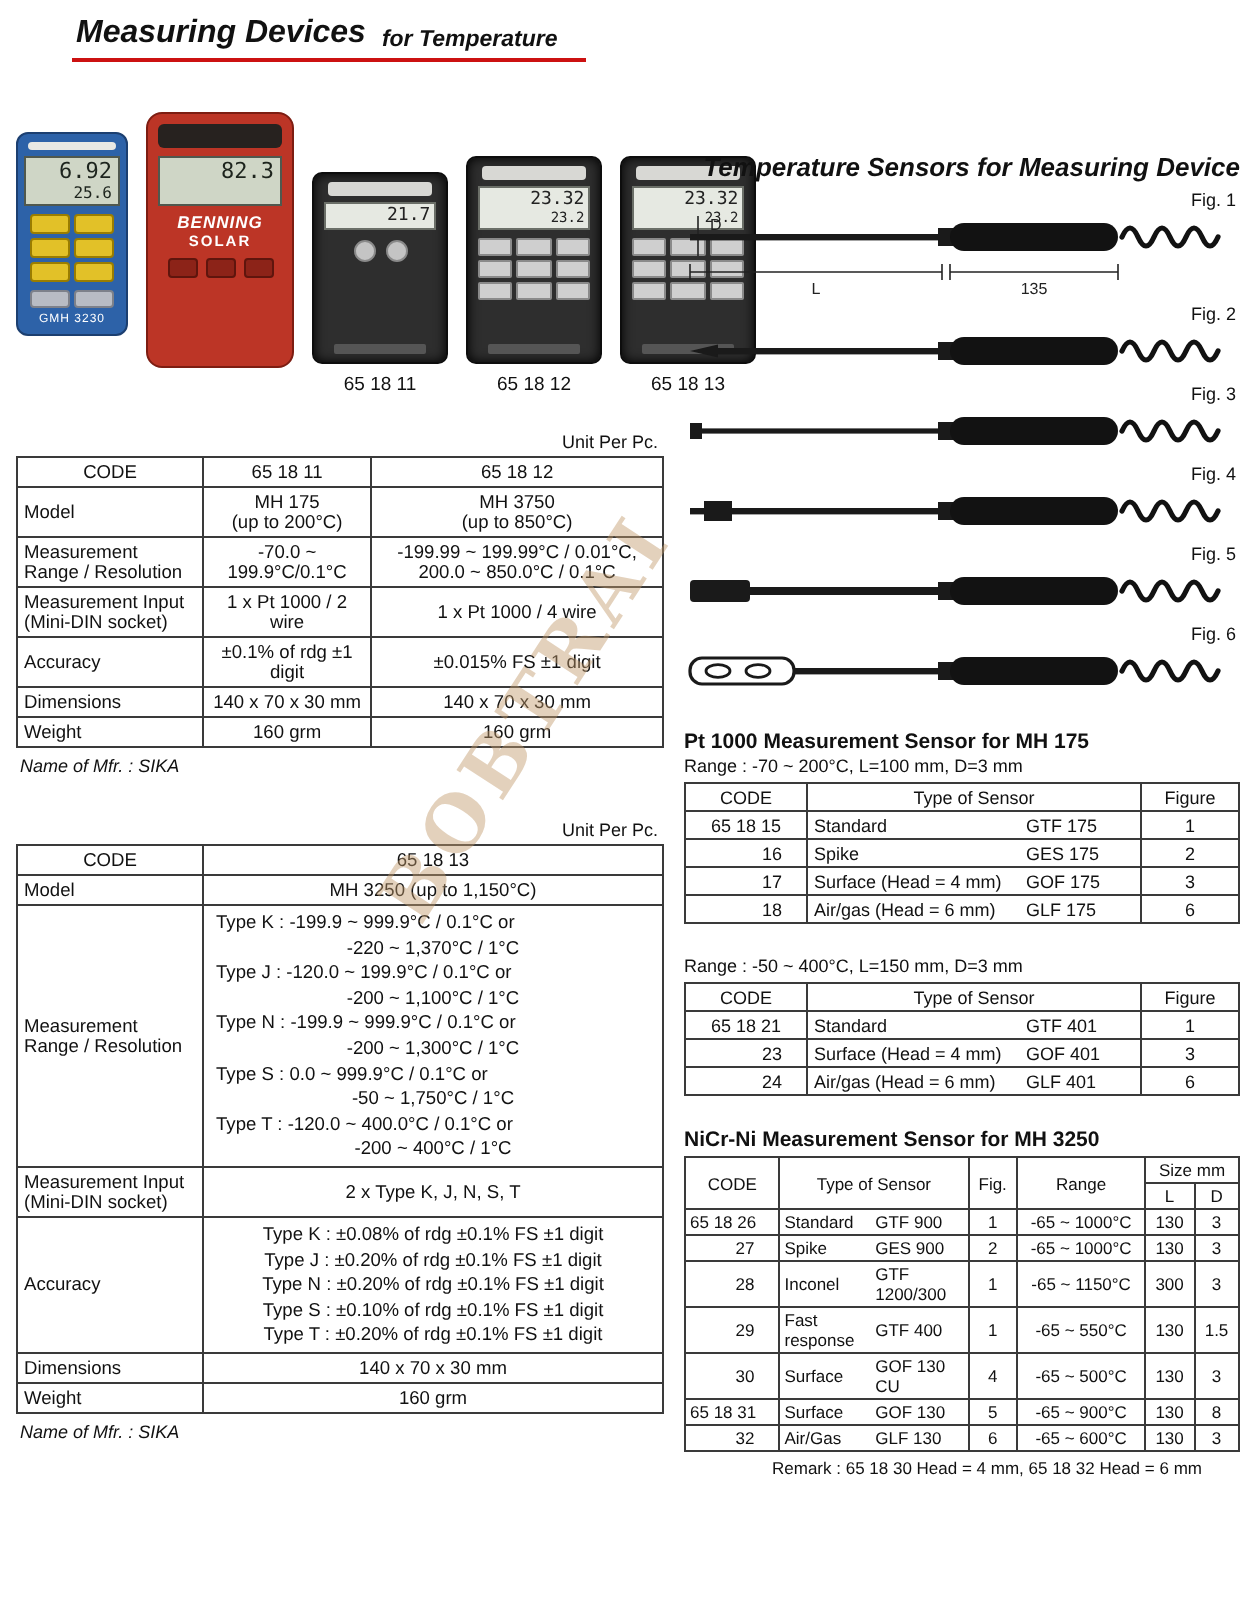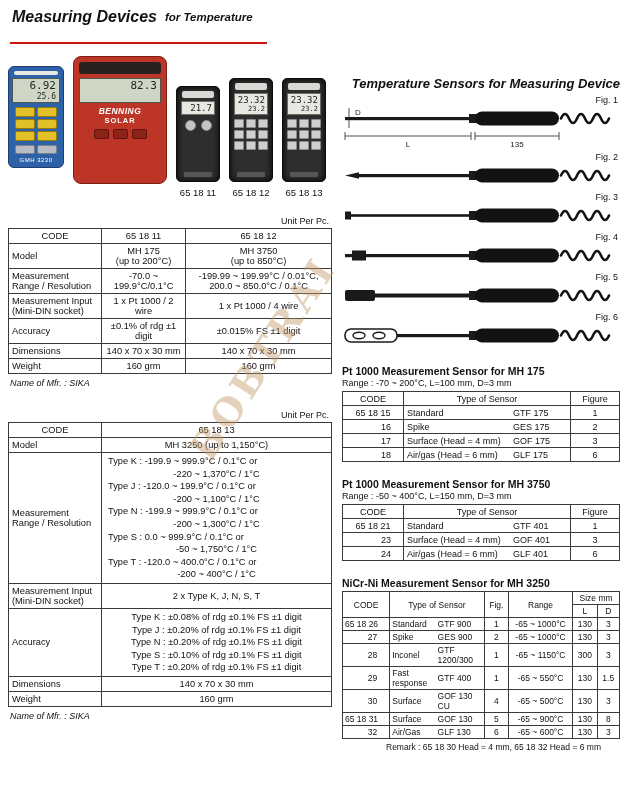--- a/index.html
+++ b/index.html
@@ -1,20 +1,20 @@
 <!DOCTYPE html>
 <html><head>
 <meta charset="utf-8">
 <style>
   html,body{margin:0;padding:0;background:#e9e9e6;}
   .page{position:relative;width:627px;height:809px;background:#ffffff;font-family:"Liberation Sans",sans-serif;color:#111;overflow:hidden;}
 
   
   .hdr{position:absolute;top:8px;left:10px;}
-  .hdr-line{display:flex;align-items:center;gap:8px;border-bottom:2.5px solid #cc1111;padding:0 14px 16px 2px;}
+  .hdr-line{display:flex;align-items:flex-end;gap:8px;border-bottom:2.5px solid #cc1111;padding:0 14px 3px 2px;margin-left:26px;}
   .hdr-main{font-style:italic;font-weight:bold;font-size:16px;}
   .hdr-suffix{font-style:italic;font-weight:bold;font-size:11.5px;}
 
   
   .watermark{position:absolute;left:180px;top:444px;font-family:"DejaVu Serif",serif;font-size:38px;font-weight:bold;letter-spacing:4px;color:rgba(193,154,107,0.45);transform:rotate(-57deg);transform-origin:0 0;z-index:6;pointer-events:none;white-space:nowrap;}
 
   
   .devices{position:absolute;left:8px;top:56px;width:330px;display:flex;align-items:flex-end;gap:9px;}
   .dev{display:flex;flex-direction:column;align-items:center;border-radius:16px;}
   .dev1{margin-bottom:30px;} .dev2{margin-bottom:14px;}
@@ -23,28 +23,28 @@
   .lcd .big{font-size:11px;display:block;line-height:12px;}
   .lcd .small{font-size:8px;display:block;line-height:9px;}
 
   .body-blue{width:56px;height:102px;background:#2d62a8;border-radius:6px;border:1px solid #1c3f70;padding:4px 3px;display:flex;flex-direction:column;align-items:center;box-sizing:border-box;}
   .blue-top{width:92%;height:9px;background:#e8e8e4;border-radius:2px;margin-bottom:3px;}
   .keys-yellow{display:grid;grid-template-columns:repeat(2,1fr);gap:2px;margin-top:4px;width:88%;}
   .key-y{height:8px;background:#e2c128;border-radius:2px;border:1px solid #9a7d00;}
   .key-g{height:7px;background:#b8bcc4;border-radius:2px;border:1px solid #7d818a;}
   .blue-model{font-size:6px;color:#fff;margin-top:3px;letter-spacing:0.5px;}
 
-  .body-red{width:94px;height:128px;background:#bc3526;border-radius:8px;border:1px solid #7d1d12;padding:5px 5px 4px;display:flex;flex-direction:column;align-items:center;box-sizing:border-box;}
+  .body-red{width:74px;height:128px;background:#bc3526;border-radius:8px;border:1px solid #7d1d12;padding:5px 5px 4px;display:flex;flex-direction:column;align-items:center;box-sizing:border-box;}
   .red-top{width:100%;height:12px;background:#27221f;border-radius:3px;margin-bottom:4px;}
   .red-brand{color:#fff;font-weight:bold;font-style:italic;font-size:8.5px;margin-top:3px;letter-spacing:0.5px;}
   .red-model{color:#fff;font-weight:bold;font-size:7.5px;letter-spacing:1px;}
   .keys-red{display:flex;gap:4px;margin-top:4px;}
   .key-r{width:13px;height:8px;background:#8c2318;border-radius:2px;border:1px solid #5f150d;}
 
-  .body-black{width:44px;background:#2e2e2e;border-radius:5px;border:1px solid #0d0d0d;padding:4px 3px;display:flex;flex-direction:column;align-items:center;box-sizing:border-box;box-shadow:inset 0 0 6px #000;}
+  .body-black{width:68px;background:#2e2e2e;border-radius:5px;border:1px solid #0d0d0d;padding:4px 3px;display:flex;flex-direction:column;align-items:center;box-sizing:border-box;box-shadow:inset 0 0 6px #000;}
   .b1{height:96px;} .b2{height:104px;}
   .blk-top{width:88%;height:7px;background:#d8d8d4;border-radius:2px;margin-bottom:3px;}
   .lcd-sm{background:#e6e9e2;border:1px solid #6b6f68;width:94%;text-align:right;font-family:"DejaVu Sans Mono",monospace;color:#222;padding:1px 2px;box-sizing:border-box;}
   .lcd-sm .big{font-size:9px;display:block;line-height:10px;}
   .lcd-sm .small{font-size:7px;display:block;line-height:8px;}
   .keys-grid{display:grid;grid-template-columns:repeat(3,1fr);gap:2px;width:94%;margin-top:4px;}
   .key-w{height:7px;background:#cfcfcf;border-radius:1px;border:1px solid #8a8a8a;}
   .keys-round{display:flex;gap:5px;margin-top:5px;}
   .key-o{width:9px;height:9px;border-radius:50%;background:#c4c4c4;border:1px solid #8a8a8a;}
   .blk-foot{width:78%;height:5px;background:#555;margin-top:auto;border-radius:1px;}
@@ -438,21 +438,20 @@
                   <span class="mdl">GLF 175</span>
                 </div>
               </td>
           <td class="c">6</td>
         </tr>
       </tbody>
         </table>
     </div>
 
     <div class="sec">
-      <div class="sec-title">Pt 1000 Measurement Sensor for MH 3750</div>
       <div class="sec-sub">Range : -50 ~ 400°C, L=150 mm, D=3 mm</div>
       <table class="stable">
         <tbody>
             <tr>
           <td class="c" style="width:54px;">CODE</td>
           <td class="c">Type of Sensor</td>
           <td class="c" style="width:42px;">Figure</td>
         </tr>
         <tr>
           <td class="c">65 18 21</td>

